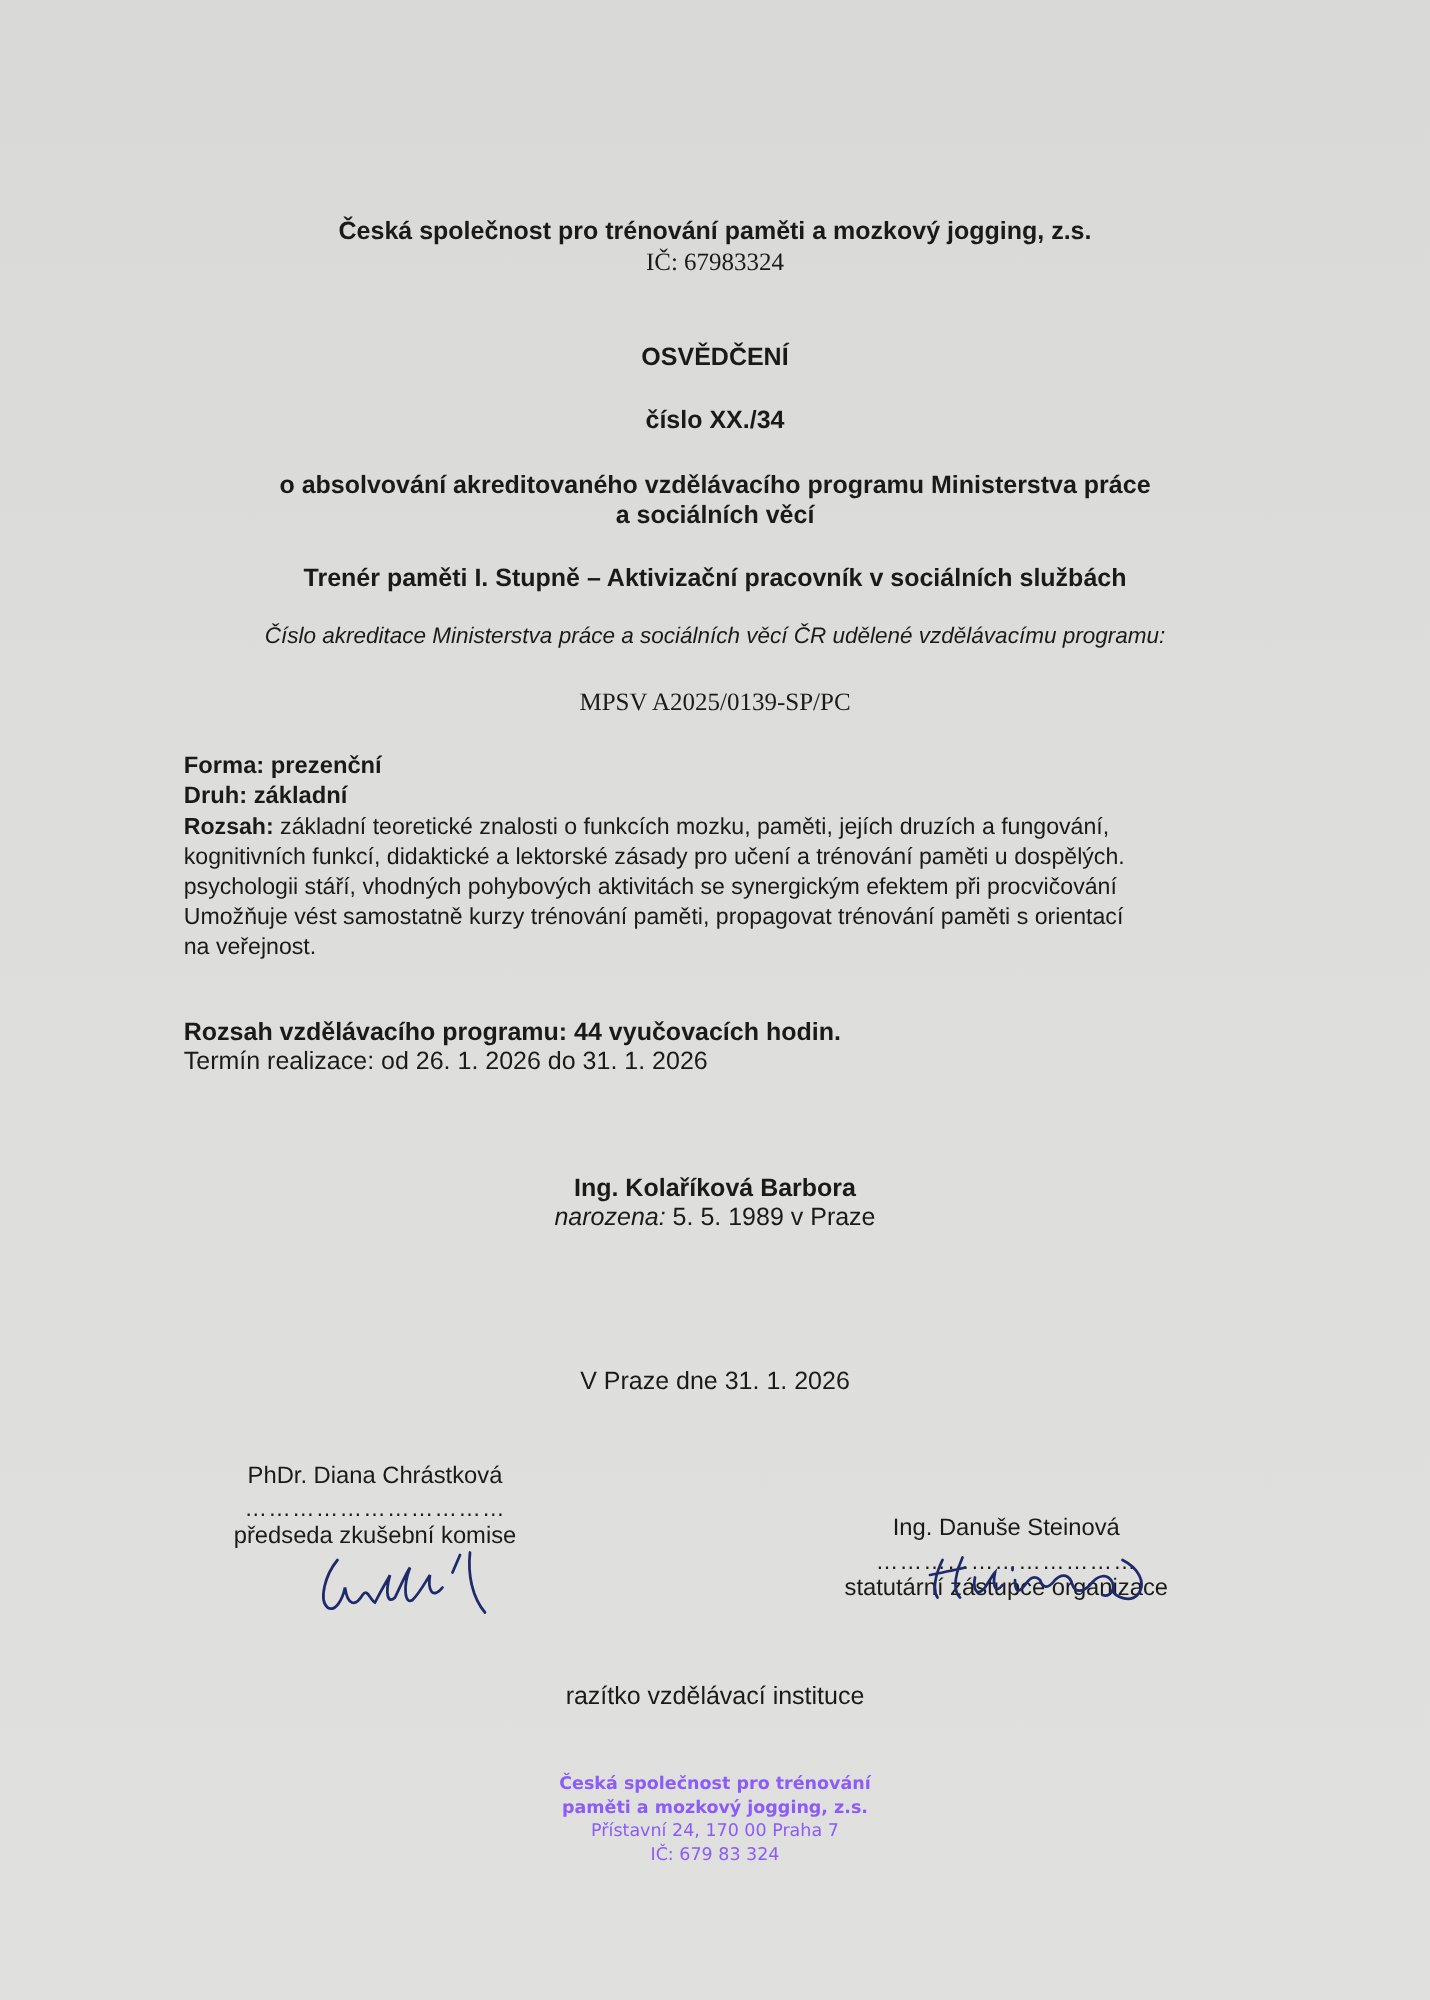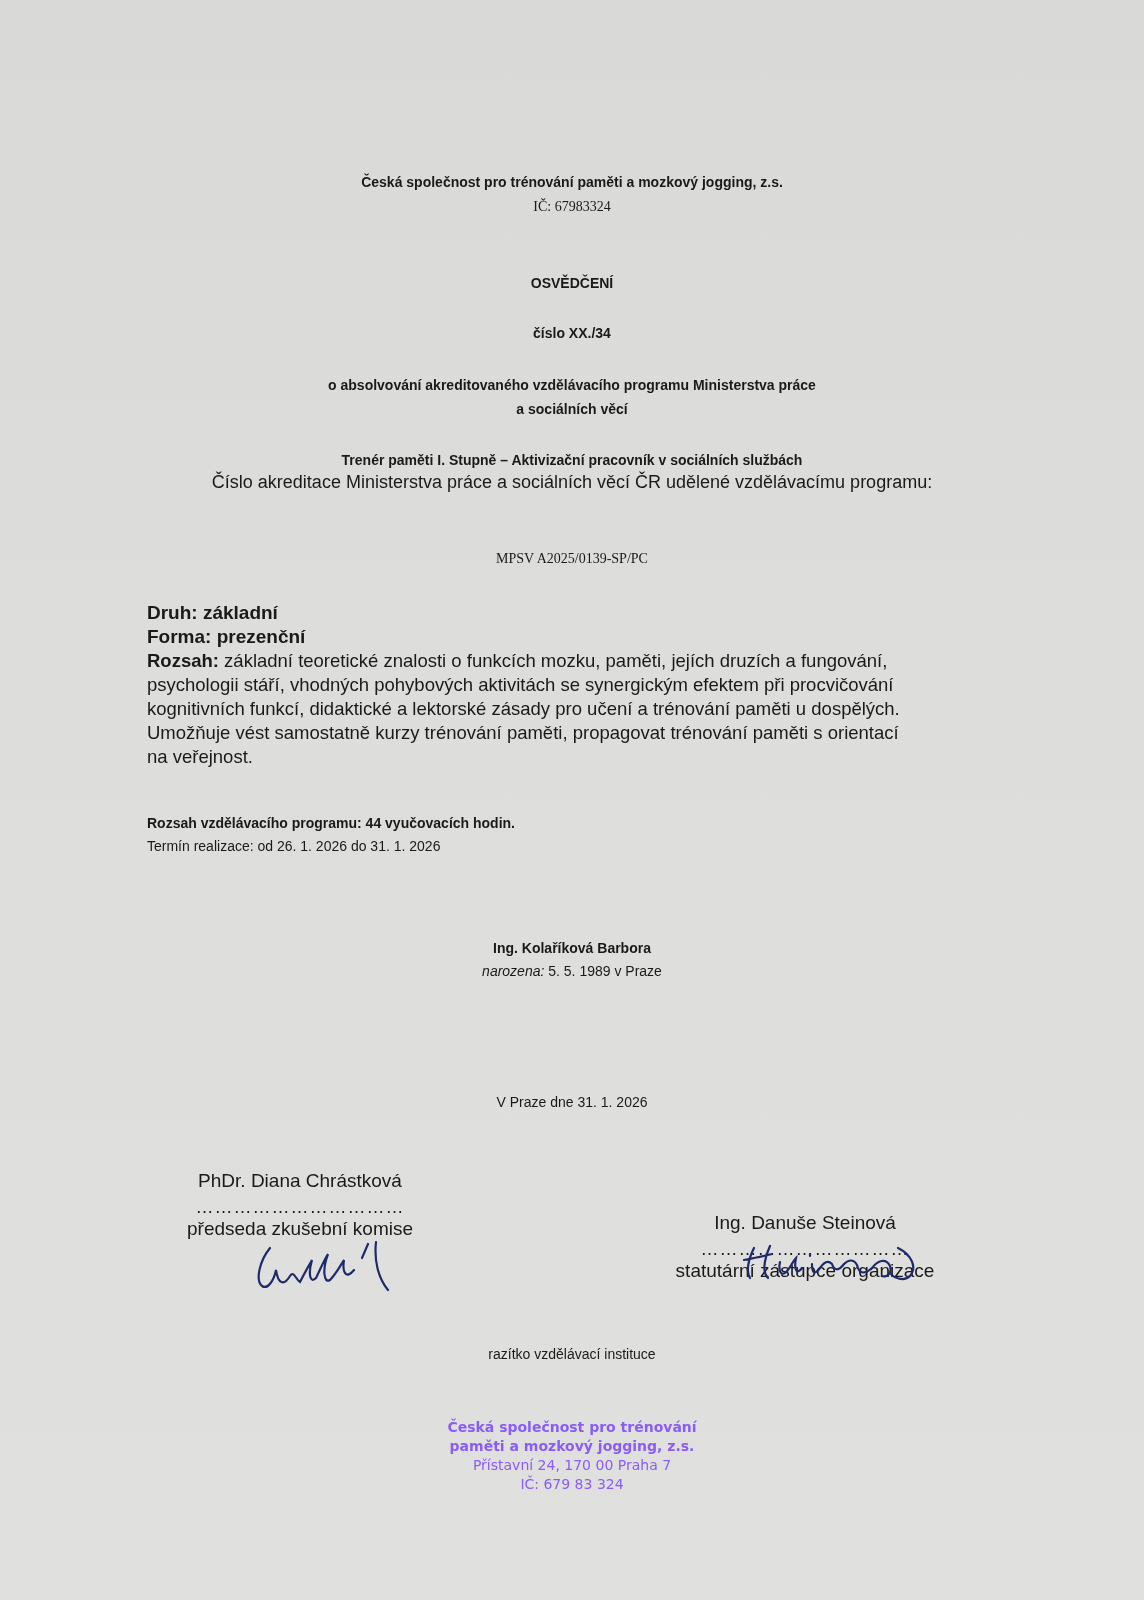--- a/index.html
+++ b/index.html
@@ -8,21 +8,21 @@
     background: linear-gradient(180deg, #d9d9d8 0%, #dddddc 40%, #e0e0df 100%);
     font-family: "Liberation Sans", sans-serif;
     color: #1a1a1a;
     position: relative;
   }
   .page { position: absolute; inset: 0; }
   .abs { position: absolute; white-space: nowrap; }
   .center { left: 0; width: 1144px; text-align: center; }
   .bold { font-weight: bold; }
   .serif { font-family: "Liberation Serif", serif; }
-  .f19 { font-size: 14px; }
+  .f19 { font-size: 20px; }
   .f18 { font-size: 18px; }
 
   .body-block { position: absolute; left: 147px; width: 860px; font-size: 18.5px; line-height: 24px; }
   .body-block .line { white-space: nowrap; }
 
   .sig-col { position: absolute; text-align: center; font-size: 19px; }
   .dots { letter-spacing: 1px; font-size: 18px; line-height: 14px; }
 
   .stamp { position: absolute; left: 0; width: 1144px; text-align: center;
            font-family: "DejaVu Sans", sans-serif; color: #8b5cf6; font-size: 14px; line-height: 19px; }
@@ -38,29 +38,29 @@
   <div class="abs center serif f19" style="top:199px;">IČ: 67983324</div>
 
   <div class="abs center bold f19" style="top:275px;">OSVĚDČENÍ</div>
   <div class="abs center bold f19" style="top:325px;">číslo XX./34</div>
 
   <div class="abs center bold f19" style="top:377px;">o absolvování akreditovaného vzdělávacího programu Ministerstva práce</div>
   <div class="abs center bold f19" style="top:401px;">a sociálních věcí</div>
 
   <div class="abs center bold f19" style="top:452px;">Trenér paměti I. Stupně – Aktivizační pracovník v sociálních službách</div>
 
-  <div class="abs center f18" style="top:472px;">Číslo akreditace Ministerstva práce a sociálních věcí ČR udělené vzdělávacímu programu:</div>
+  <div class="abs center f18" style="top:498px;font-style:italic;">Číslo akreditace Ministerstva práce a sociálních věcí ČR udělené vzdělávacímu programu:</div>
   <div class="abs center serif f19" style="top:551px;">MPSV A2025/0139-SP/PC</div>
 
   <div class="body-block" style="top:601px;">
+    <div class="line bold" style="font-size:19px;">Forma: prezenční</div>
     <div class="line bold" style="font-size:19px;">Druh: základní</div>
-    <div class="line bold" style="font-size:19px;">Forma: prezenční</div>
     <div class="line"><span class="bold">Rozsah:</span><span> základní teoretické znalosti o funkcích mozku, paměti, jejích druzích a fungování,</span></div>
+    <div class="line">kognitivních funkcí, didaktické a lektorské zásady pro učení a trénování paměti u dospělých.</div>
     <div class="line">psychologii stáří, vhodných pohybových aktivitách se synergickým efektem při procvičování</div>
-    <div class="line">kognitivních funkcí, didaktické a lektorské zásady pro učení a trénování paměti u dospělých.</div>
     <div class="line">Umožňuje vést samostatně kurzy trénování paměti, propagovat trénování paměti s orientací</div>
     <div class="line">na veřejnost.</div>
   </div>
 
   <div class="abs bold f19" style="left:147px; top:815px;">Rozsah vzdělávacího programu: 44 vyučovacích hodin.</div>
   <div class="abs f19" style="left:147px; top:838px;">Termín realizace: od 26. 1. 2026 do 31. 1. 2026</div>
 
   <div class="abs center bold f19" style="top:940px;">Ing. Kolaříková Barbora</div>
   <div class="abs center f19" style="top:963px;">
     <span style="font-style:italic;">narozena:</span><span> 5. 5. 1989 v Praze</span>

